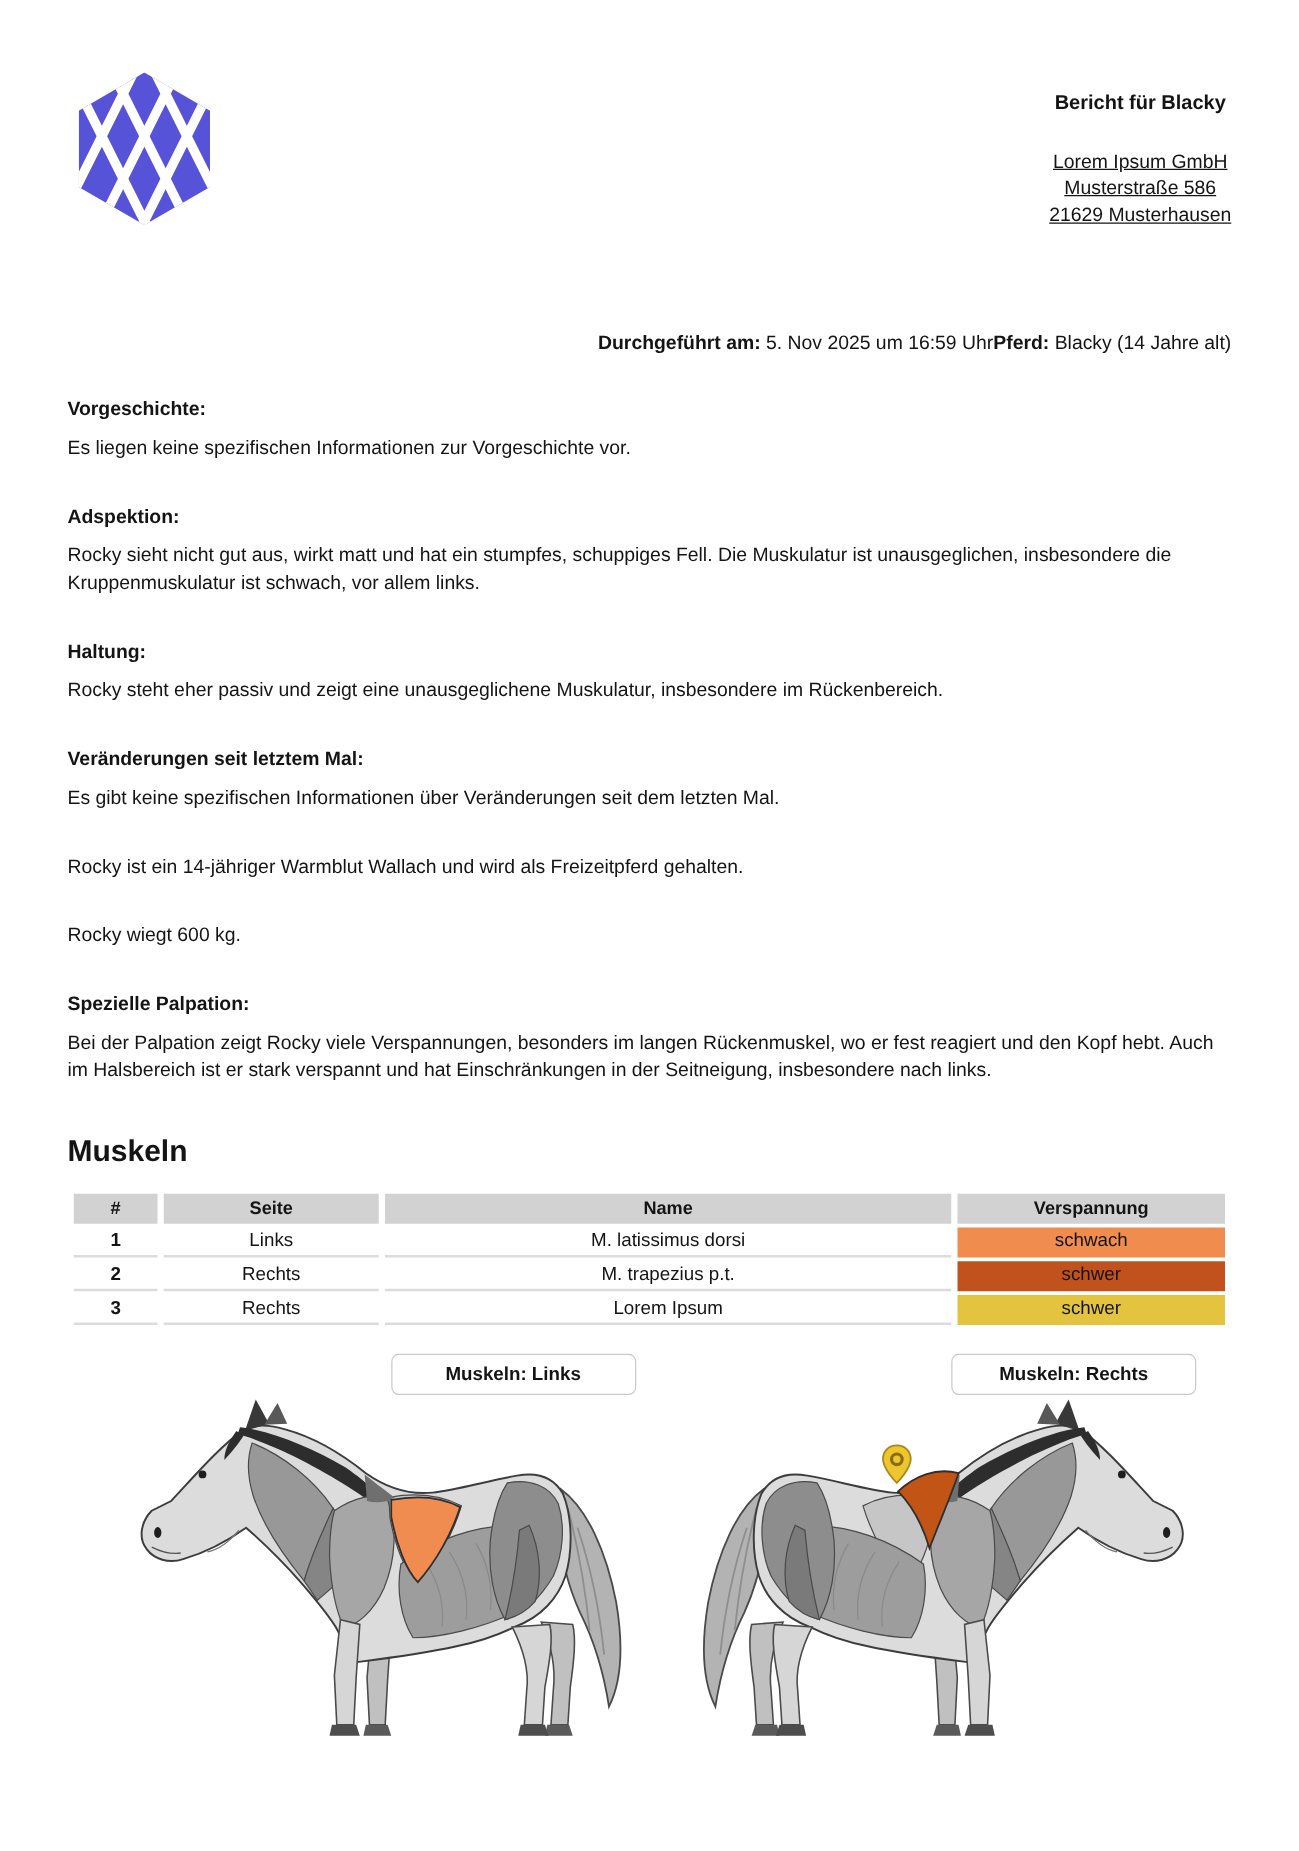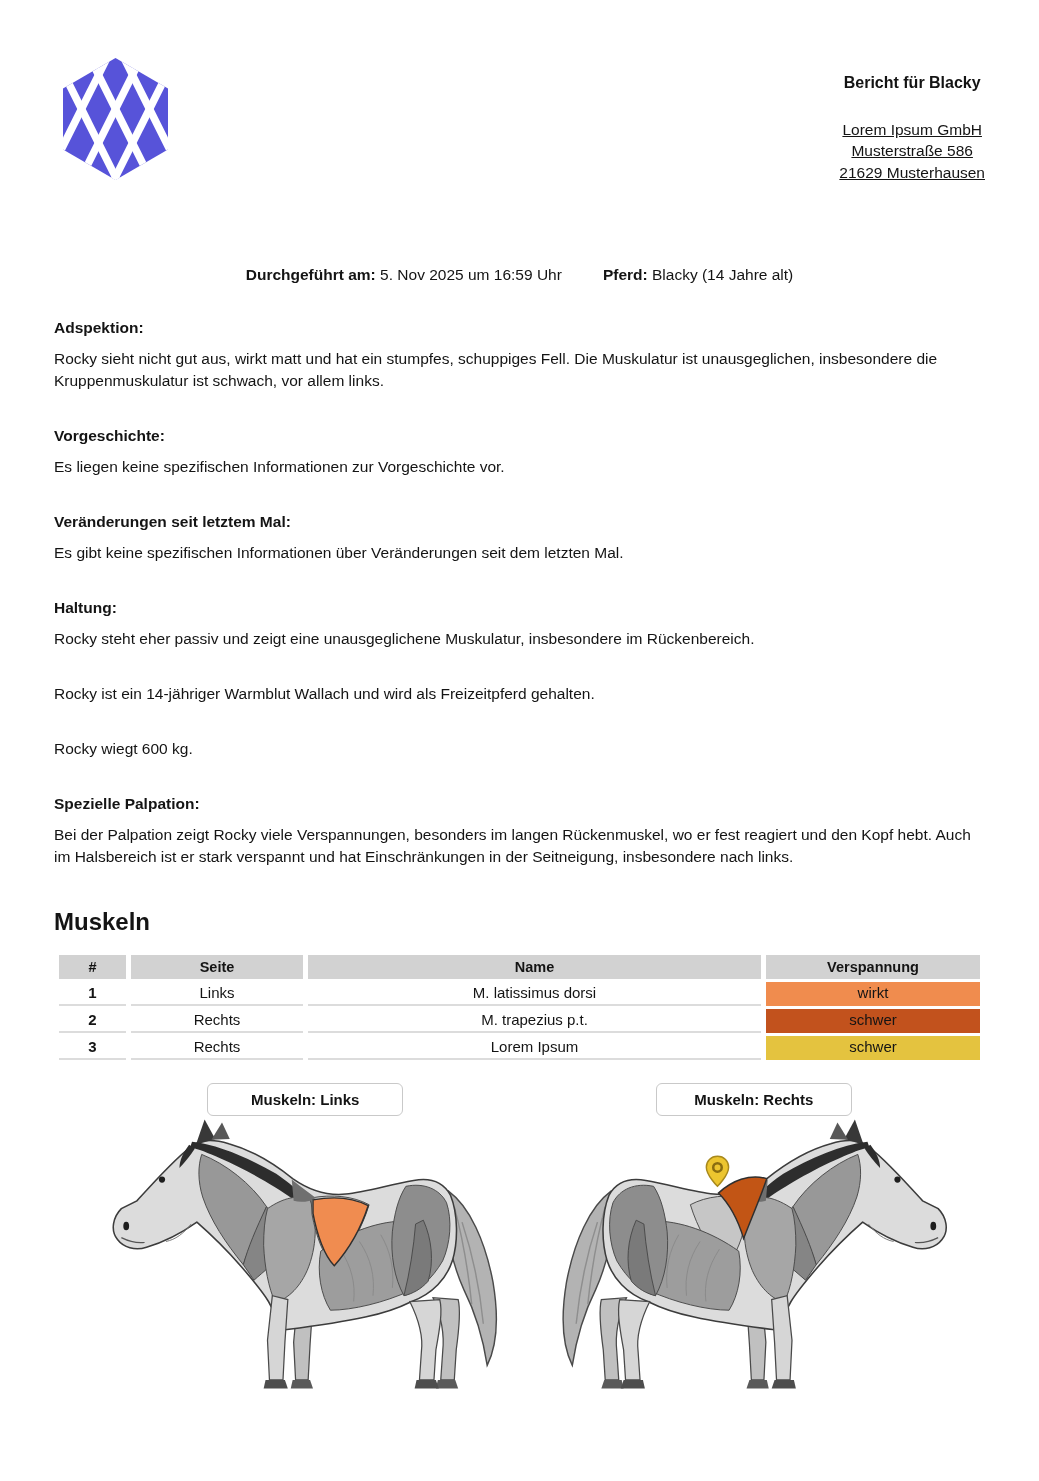--- a/index.html
+++ b/index.html
@@ -8,39 +8,39 @@
 
   
   .hdr { display:flex; justify-content:space-between; align-items:flex-start; }
   .logo-wrap { margin-left:9px; }
   .logo-wrap svg { width:105px; height:122px; display:block; }
   .hdr-text { text-align:center; font-size:15.5px; line-height:21.5px; margin-top:14px; }
   .report-title { font-weight:bold; font-size:16px; margin-bottom:25px; }
   .addr-block { margin-bottom:19px;text-decoration:underline; }
 
   
-  .meta-row { display:flex; justify-content:center; margin-top:64px; font-size:15.5px;gap:41px; }
+  .meta-row { display:flex; justify-content:flex-end; margin-top:64px; font-size:15.5px; }
   .meta-row b { font-weight:bold; }
 
   
   .section { margin-top:33px; font-size:15.5px; line-height:22px; }
   .section h3 { font-size:15.5px; font-weight:bold; margin:0 0 9px 0; }
   .section p { margin:0; }
 
   
   h2.muskeln-h { font-size:24px; font-weight:bold; margin:40px 0 16px 0; }
   table.muscle-table { width:100%; border-collapse:separate; border-spacing:5px 3px; table-layout:fixed; }
   table.muscle-table th { background:#d2d2d2; font-size:14.5px; font-weight:bold; padding:4px 4px; text-align:center; }
   table.muscle-table td { text-align:center; font-size:15px; padding:2px 4px 3px 4px; border-bottom:2px solid #dcdcdc; }
   table.muscle-table td.level-cell { border-bottom:2px solid transparent; }
   col.c-num { width:67px; } col.c-side { width:172px; } col.c-name { width:auto; } col.c-level { width:214px; }
 
   
   .figures { display:flex; justify-content:space-between; gap:42px; margin:20px 28px 0 48px; }
-  .figure { flex:1; display:flex; flex-direction:column; align-items:center; }
+  .figure { flex:1; display:flex; flex-direction:column; align-items:flex-end; }
   .fig-label { background:#fff; border:1px solid #c9c9c9; border-radius:6px; padding:7px 12px; font-weight:bold;
                font-size:15px; min-width:170px; text-align:center; position:relative; z-index:2; margin-bottom:-10px; }
   .figure svg.horse { width:100%; max-width:434px; height:auto; display:block; }
 </style>
 </head>
 <body>
 
 <div class="page">
 
   <svg width="0" height="0" style="position:absolute" aria-hidden="true">
@@ -118,34 +118,34 @@
     </div>
   </header>
 
   <div class="meta-row">
     <div><b>Durchgeführt am:</b> <span>5. Nov 2025 um 16:59 Uhr</span></div>
     <div><b>Pferd:</b> <span>Blacky (14 Jahre alt)</span></div>
   </div>
 
   <main>
     <div class="section">
+      <h3>Vorgeschichte:</h3>
+      <p>Es liegen keine spezifischen Informationen zur Vorgeschichte vor.</p>
+    </div>
+    <div class="section">
       <h3>Adspektion:</h3>
       <p>Rocky sieht nicht gut aus, wirkt matt und hat ein stumpfes, schuppiges Fell. Die Muskulatur ist unausgeglichen, insbesondere die Kruppenmuskulatur ist schwach, vor allem links.</p>
     </div>
     <div class="section">
-      <h3>Vorgeschichte:</h3>
-      <p>Es liegen keine spezifischen Informationen zur Vorgeschichte vor.</p>
+      <h3>Haltung:</h3>
+      <p>Rocky steht eher passiv und zeigt eine unausgeglichene Muskulatur, insbesondere im Rückenbereich.</p>
     </div>
     <div class="section">
       <h3>Veränderungen seit letztem Mal:</h3>
       <p>Es gibt keine spezifischen Informationen über Veränderungen seit dem letzten Mal.</p>
-    </div>
-    <div class="section">
-      <h3>Haltung:</h3>
-      <p>Rocky steht eher passiv und zeigt eine unausgeglichene Muskulatur, insbesondere im Rückenbereich.</p>
     </div>
     <div class="section">
       <p>Rocky ist ein 14-jähriger Warmblut Wallach und wird als Freizeitpferd gehalten.</p>
     </div>
     <div class="section">
       <p>Rocky wiegt 600 kg.</p>
     </div>
     <div class="section">
       <h3>Spezielle Palpation:</h3>
       <p>Bei der Palpation zeigt Rocky viele Verspannungen, besonders im langen Rückenmuskel, wo er fest reagiert und den Kopf hebt. Auch im Halsbereich ist er stark verspannt und hat Einschränkungen in der Seitneigung, insbesondere nach links.</p>
@@ -166,21 +166,21 @@
           <th>Seite</th>
           <th>Name</th>
           <th>Verspannung</th>
         </tr>
       </thead>
       <tbody>
         <tr>
           <td style="font-weight:bold">1</td>
           <td>Links</td>
           <td>M. latissimus dorsi</td>
-          <td class="level-cell" style="background: rgb(240, 140, 78);">wirkt</td>
+          <td class="level-cell" style="background: rgb(240, 140, 78);">schwach</td>
         </tr>
         <tr>
           <td style="font-weight:bold">2</td>
           <td>Rechts</td>
           <td>M. trapezius p.t.</td>
           <td class="level-cell" style="background: rgb(194, 82, 29);">schwer</td>
         </tr>
         <tr>
           <td style="font-weight:bold">3</td>
           <td>Rechts</td>

